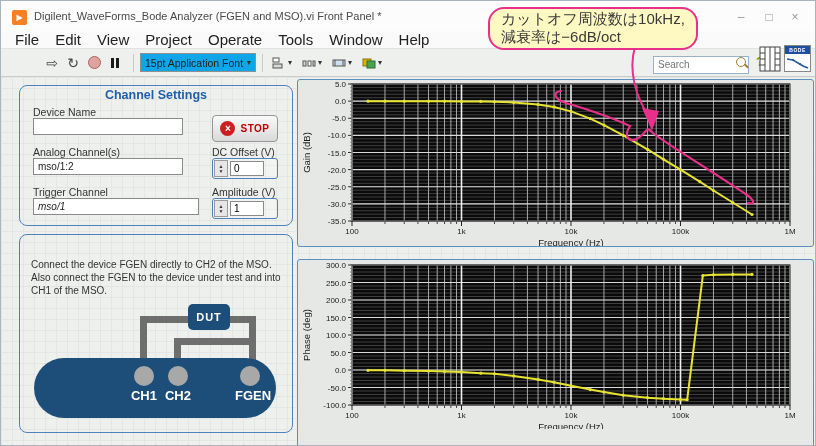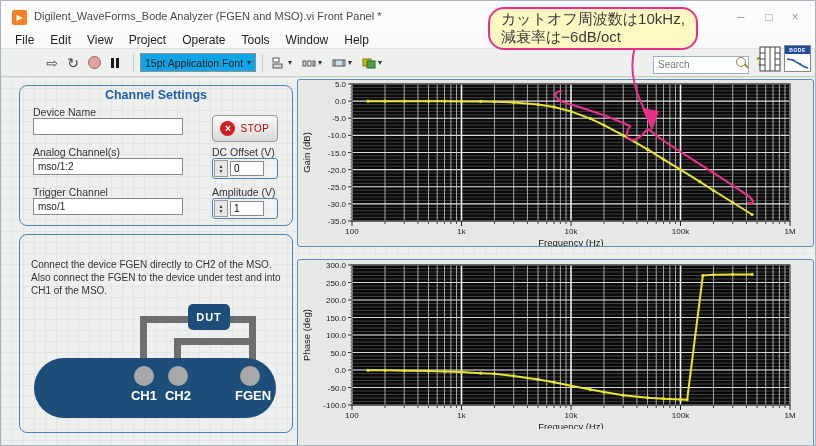--- a/index.html
+++ b/index.html
@@ -7,21 +7,21 @@
 
   
   .titlebar{position:absolute;left:0;top:0;width:100%;height:30px;background:#fcfcfc;}
   .lv-icon{position:absolute;left:11px;top:9px;width:15px;height:15px;background:#f58025;border-radius:2px;color:#fff;font-size:8px;line-height:15px;text-align:center;}
   .title-text{position:absolute;left:33px;top:9px;font-size:11px;color:#4a4a4a;white-space:nowrap;}
   .win-btn{position:absolute;top:7px;width:24px;height:18px;text-align:center;font-size:12px;color:#9a9a9a;line-height:18px;}
   .wb-min{right:62px;} .wb-max{right:34px;} .wb-close{right:8px;}
 
   
   .menubar{position:absolute;left:0;top:30px;width:100%;height:18px;background:#fafafa;border-bottom:1px solid #e2e2e2;display:flex;align-items:center;padding-left:6px;box-sizing:border-box;}
-  .menu-item{font-size:12px;color:#222;padding:0 8px;text-align:center;}
+  .menu-item{font-size:15px;color:#222;padding:0 8px;text-align:center;}
 
   
   .toolbar{position:absolute;left:0;top:48px;width:100%;height:28px;background:#eef0ee;border-bottom:1px solid #c9cdc9;display:flex;align-items:center;box-sizing:border-box;padding-left:42px;}
   .tb-btn{display:inline-flex;align-items:center;justify-content:center;height:20px;min-width:18px;margin-right:3px;color:#444;font-size:14px;}
   .abort-dot{width:11px;height:11px;border-radius:50%;background:#dfa3a0;border:1px solid #b06060;}
   .pause-bars{display:inline-flex;gap:2px;}
   .pause-bars div{width:3px;height:10px;background:#1a1a1a;}
   .tb-sep{width:1px;height:18px;background:#c8c8c8;margin:0 6px;}
   .font-combo{display:inline-flex;align-items:center;justify-content:space-between;width:116px;height:19px;background:#0ea5e9;border:1px solid #8f8f8f;font-size:10.5px;color:#222;padding:0 4px;box-sizing:border-box;}
   .caret{font-size:8px;color:#333;}
@@ -39,21 +39,21 @@
   .panel-bg{position:absolute;left:0;top:76px;width:100%;height:370px;background-color:#eef0ee;
     background-image:linear-gradient(#e3e6e3 1px,transparent 1px),linear-gradient(90deg,#e3e6e3 1px,transparent 1px);
     background-size:11px 11px;}
 
   .lv-box{position:absolute;border:1.5px solid #4f81bd;border-radius:8px;box-sizing:border-box;}
   .box-title{text-align:center;font-size:12.5px;font-weight:bold;color:#1f5fa9;margin-top:2px;}
   .fld-label{position:absolute;font-size:10.5px;color:#333;}
   .fld{position:absolute;height:17px;border:1px solid #8a8a8a;background:#fff;font-size:10px;color:#222;padding:1px 4px;box-sizing:border-box;font-family:"Liberation Sans",sans-serif;}
   .stop-btn{position:absolute;left:192px;top:29px;width:64px;height:25px;border:1px solid #969696;border-radius:4px;background:linear-gradient(#fafafa,#d9d9d9);display:flex;align-items:center;justify-content:center;gap:5px;}
   .stop-x{width:15px;height:15px;border-radius:50%;background:#cc1f1f;color:#fff;font-size:10px;font-weight:bold;text-align:center;line-height:15px;}
-  .stop-lbl{color:#c00000;font-size:10px;font-weight:normal;letter-spacing:.5px;}
+  .stop-lbl{color:#c00000;font-size:10px;font-weight:bold;letter-spacing:.5px;}
   .spinner{position:absolute;width:66px;height:21px;border:1px solid #4f81bd;border-radius:3px;display:flex;align-items:center;padding:1px;box-sizing:border-box;background:rgba(255,255,255,.25);}
   .spin-btns{width:12px;height:15px;background:#e6e6e6;border:1px solid #9a9a9a;display:flex;flex-direction:column;align-items:center;justify-content:center;font-size:5px;line-height:5px;color:#333;}
   .spin-val{width:34px;height:15px;border:1px solid #8a8a8a;background:#fff;font-size:10px;padding:0 3px;margin-left:2px;box-sizing:border-box;font-family:"Liberation Sans",sans-serif;}
   .instr-body{position:absolute;left:11px;top:23px;width:252px;font-size:10px;line-height:13px;color:#333;}
 
   
   .wire{position:absolute;background:#6e6e6e;}
   .dut-box{position:absolute;left:168px;top:69px;width:42px;height:26px;background:#1d4e79;border-radius:5px;color:#fff;font-size:11px;font-weight:bold;text-align:center;line-height:26px;letter-spacing:1px;}
   .pill{position:absolute;left:14px;top:123px;width:242px;height:60px;background:#1d4e79;border-radius:30px;}
   .term{position:absolute;width:20px;height:20px;border-radius:50%;background:#a8a8a8;}
@@ -183,21 +183,21 @@
     <input class="fld" style="left: 13px; top: 72px; width: 150px;" value="mso/1:2">
     <span class="fld-label" style="left:192px;top:60px;">DC Offset (V)</span>
     <div class="spinner" style="left:192px;top:72px;">
       <span class="spin-btns">
           <span>▲</span>
           <span>▼</span>
         </span>
       <input class="spin-val" value="0" style="">
     </div>
     <span class="fld-label" style="left:13px;top:100px;">Trigger Channel</span>
-    <input class="fld" style="left: 13px; top: 112px; width: 150px;" value="mso/1">
+    <input class="fld" style="left: 13px; top: 112px; width: 166px; font-style: italic;" value="mso/1">
     <span class="fld-label" style="left:192px;top:100px;">Amplitude (V)</span>
     <div class="spinner" style="left:192px;top:112px;">
       <span class="spin-btns">
           <span>▲</span>
           <span>▼</span>
         </span>
       <input class="spin-val" value="1" style="">
     </div>
   </div>
 

